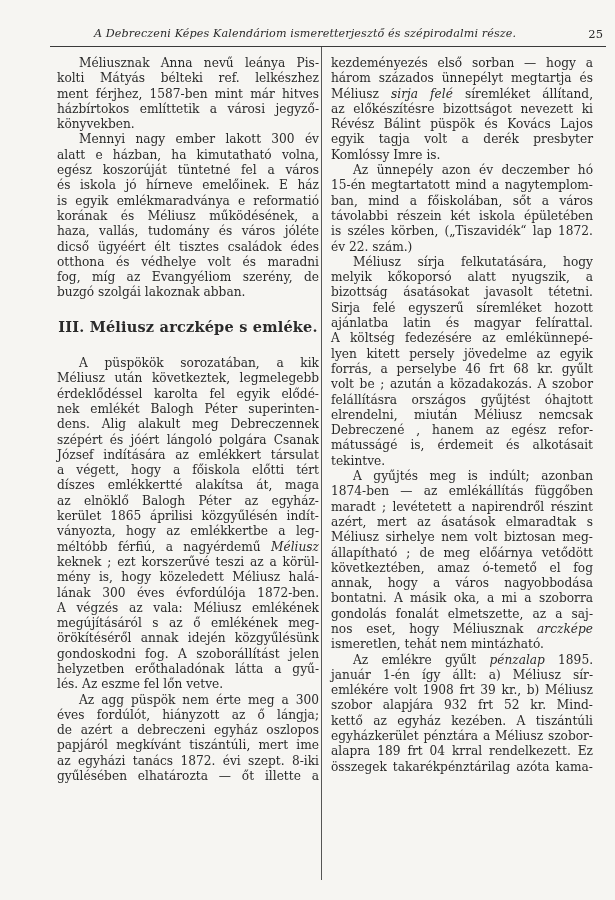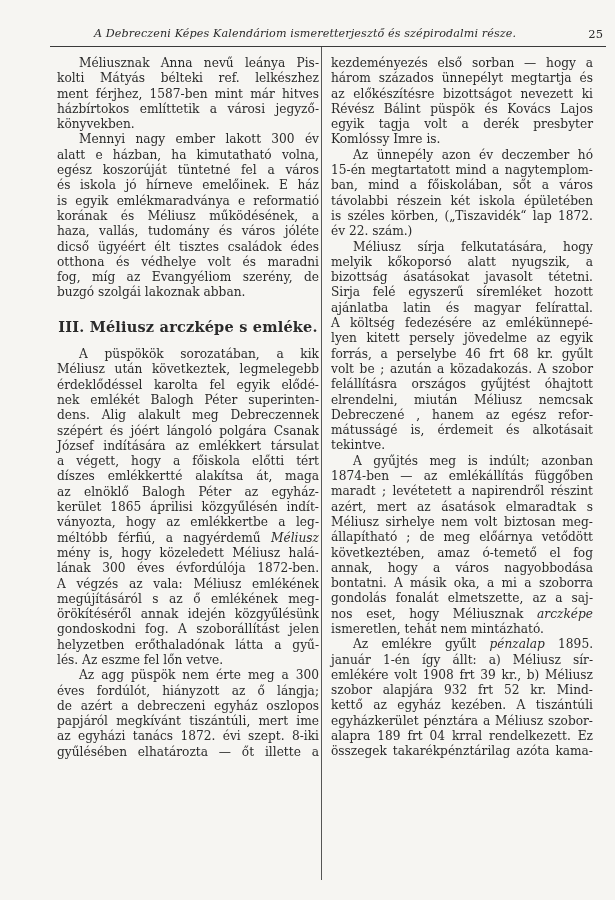--- a/index.html
+++ b/index.html
@@ -15,21 +15,21 @@
   .header .running {
     position: absolute; left: 0; width: 510px; text-align: center; top: 3px;
     font-style: italic; font-size: 11.2px; letter-spacing: 0.1px;
   }
   .header .pageno { position: absolute; right: 3px; top: 3px; font-size: 11.5px; }
   .col-divider { position: absolute; left: 321px; top: 47px; width: 1px; height: 833px; background: #555; }
   .col { position: absolute; top: 56px; width: 262px; font-size: 12.2px; line-height: 15.3px; text-align: justify; }
   .col.left { left: 57px; }
   .col.right { left: 331px; }
   .col p { margin: 0; text-indent: 0; }
-  .col h2 { font-size: 14.5px; font-weight: bold; text-align: center; margin: 18px 0 13px 0; letter-spacing: 0.2px; }
+  .col h2 { font-size: 14.5px; font-weight: bold; text-align: center; margin: 18px 0 22px 0; letter-spacing: 0.2px; }
   .col .line { display: block; text-align: justify; text-align-last: justify; white-space: nowrap; }
   .col .line.last { text-align-last: left; }
   .col .line.first { padding-left: 22px; }
   i { font-style: italic; }
 </style>
 </head>
 <body>
 
 <div class="header">
   <span class="running">A Debreczeni Képes Kalendáriom ismeretterjesztő és szépirodalmi része.</span>
@@ -70,20 +70,21 @@
         <span class="line">nek emlékét Balogh Péter superinten-</span>
         <span class="line">dens. Alig alakult meg Debreczennek</span>
         <span class="line">szépért és jóért lángoló polgára Csanak</span>
         <span class="line">József indítására az emlékkert társulat</span>
         <span class="line">a végett, hogy a főiskola előtti tért</span>
         <span class="line">díszes emlékkertté alakítsa át, maga</span>
         <span class="line">az elnöklő Balogh Péter az egyház-</span>
         <span class="line">kerület 1865 áprilisi közgyűlésén indít-</span>
         <span class="line">ványozta, hogy az emlékkertbe a leg-</span>
         <span class="line">méltóbb férfiú, a nagyérdemű <i>Méliusz</i></span>
+        <span class="line">keknek ; ezt korszerűvé teszi az a körül-</span>
         <span class="line">mény is, hogy közeledett Méliusz halá-</span>
         <span class="line">lának 300 éves évfordúlója 1872-ben.</span>
         <span class="line">A végzés az vala: Méliusz emlékének</span>
         <span class="line">megújításáról s az ő emlékének meg-</span>
         <span class="line">örökítéséről annak idején közgyűlésünk</span>
         <span class="line">gondoskodni fog. A szoborállítást jelen</span>
         <span class="line">helyzetben erőthaladónak látta a gyű-</span>
         <span class="line last">lés. Az eszme fel lőn vetve.</span>
       </p>
       <p>
@@ -95,20 +96,21 @@
         <span class="line">gyűlésében elhatározta — őt illette a</span>
       </p>
     </div>
 </div>
 
 <div class="col right">
   <div id="right-body">
       <p>
         <span class="line">kezdeményezés első sorban — hogy a</span>
         <span class="line">három százados ünnepélyt megtartja és</span>
+        <span class="line">Méliusz <i>sirja felé</i> síremléket állítand,</span>
         <span class="line">az előkészítésre bizottságot nevezett ki</span>
         <span class="line">Révész Bálint püspök és Kovács Lajos</span>
         <span class="line">egyik tagja volt a derék presbyter</span>
         <span class="line last">Komlóssy Imre is.</span>
       </p>
       <p>
         <span class="line first">Az ünnepély azon év deczember hó</span>
         <span class="line">15-én megtartatott mind a nagytemplom-</span>
         <span class="line">ban, mind a főiskolában, sőt a város</span>
         <span class="line">távolabbi részein két iskola épületében</span>

